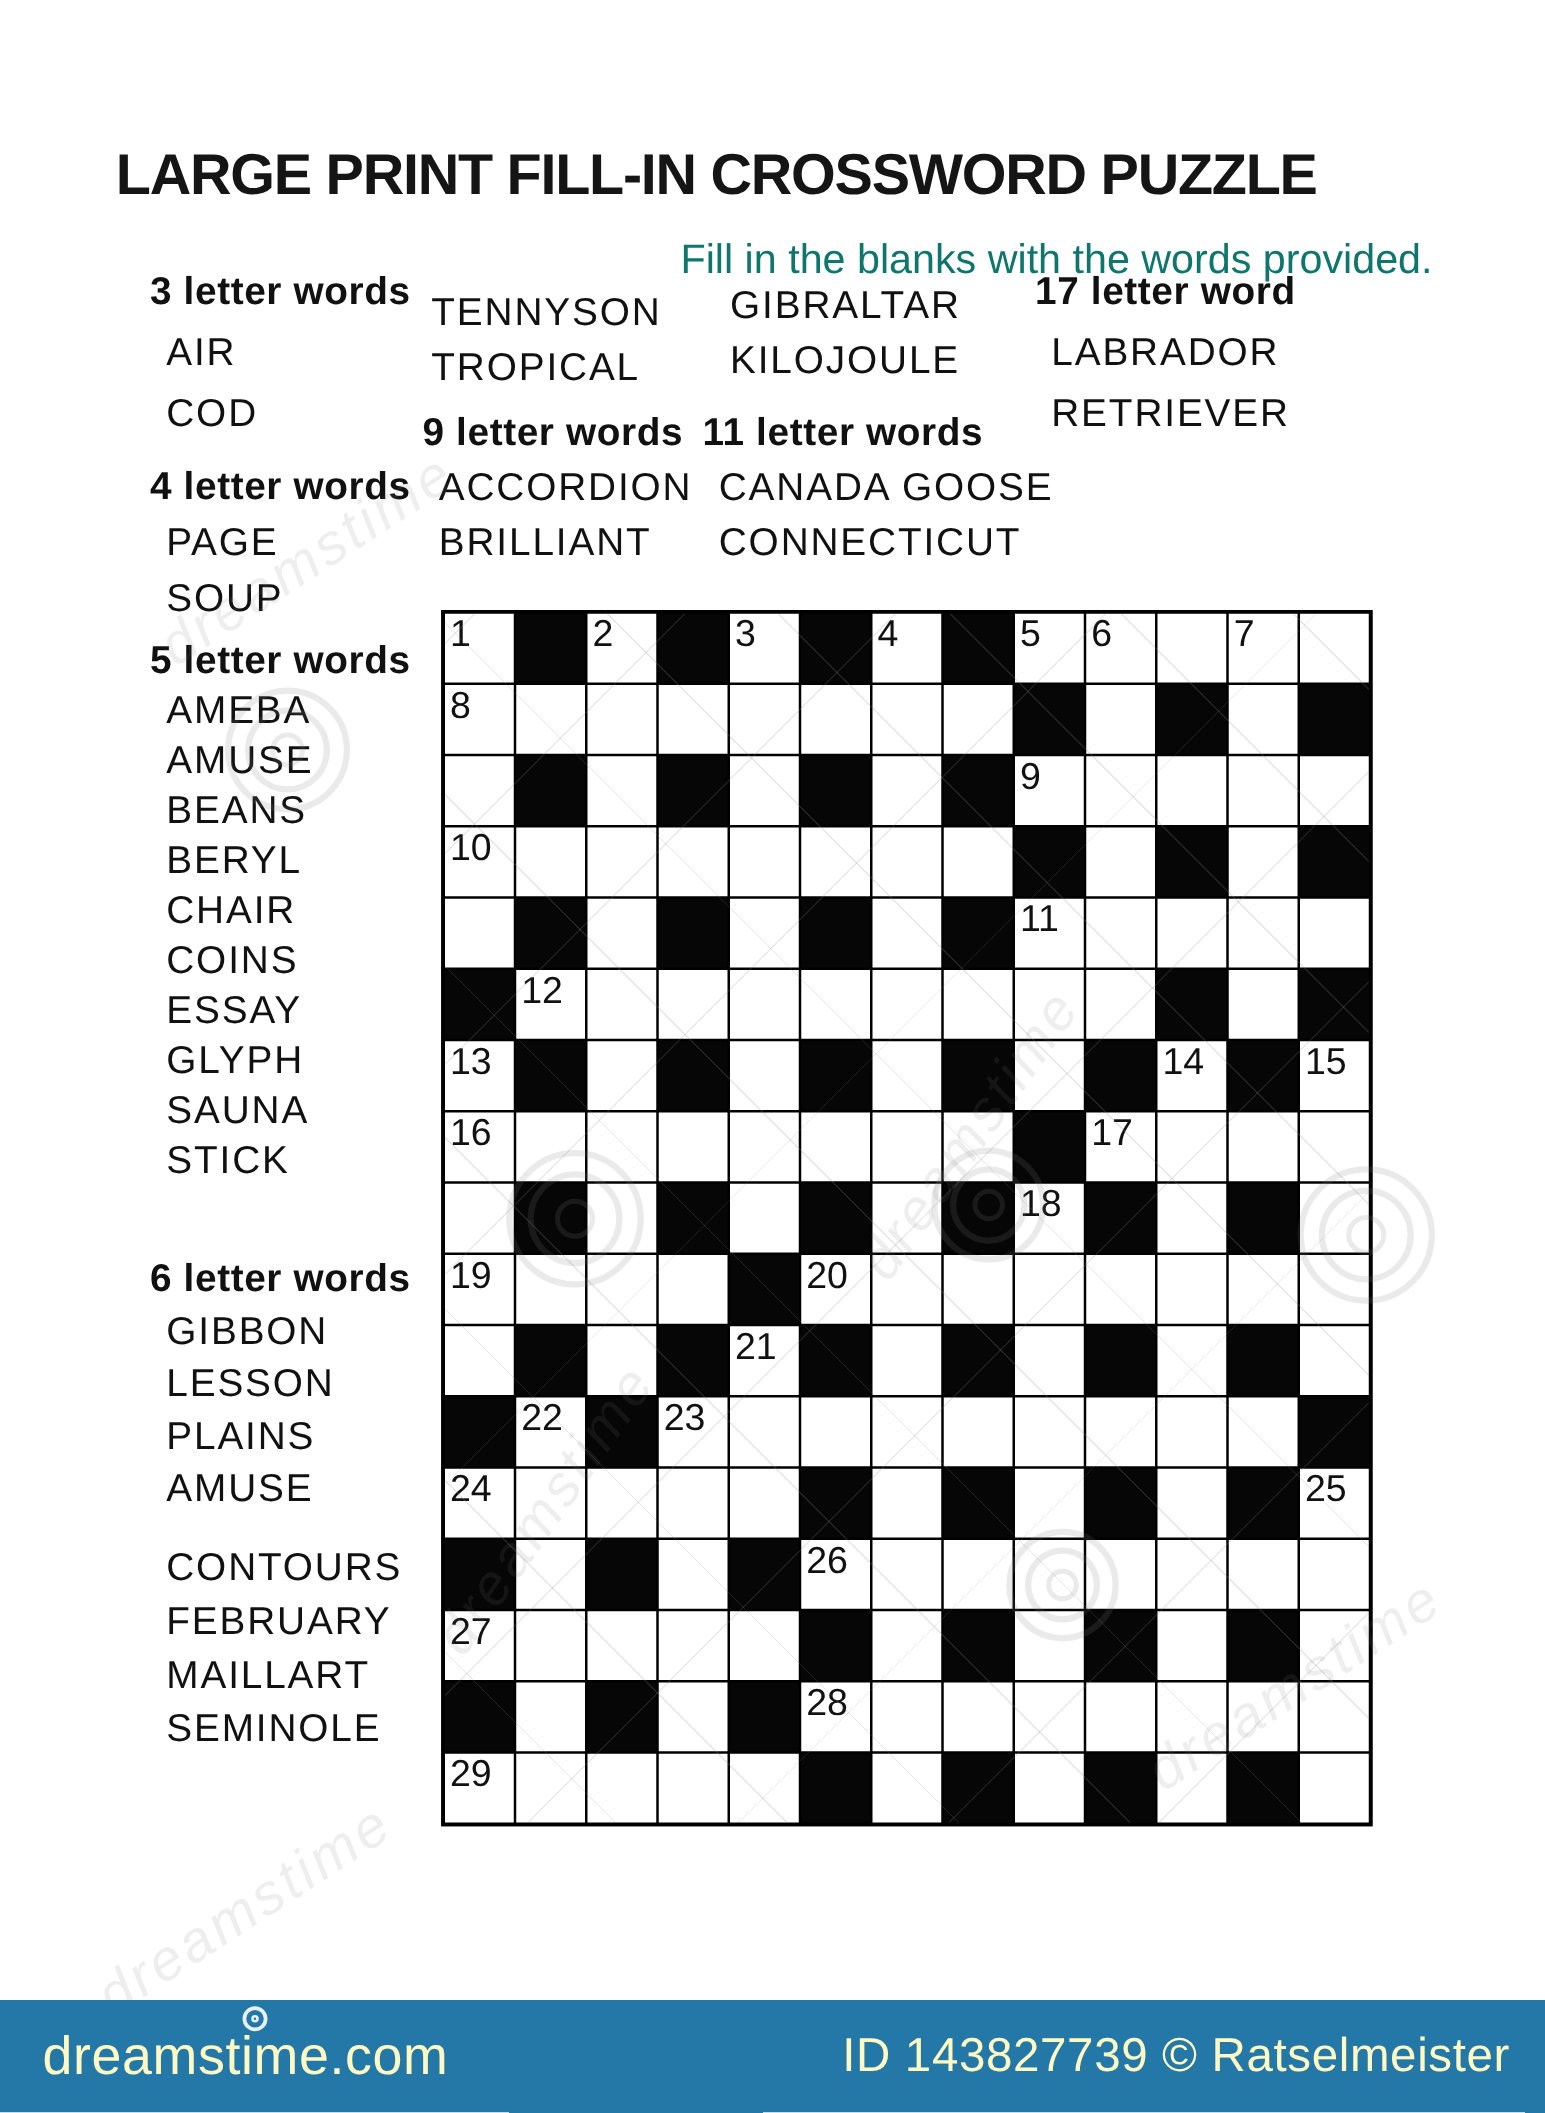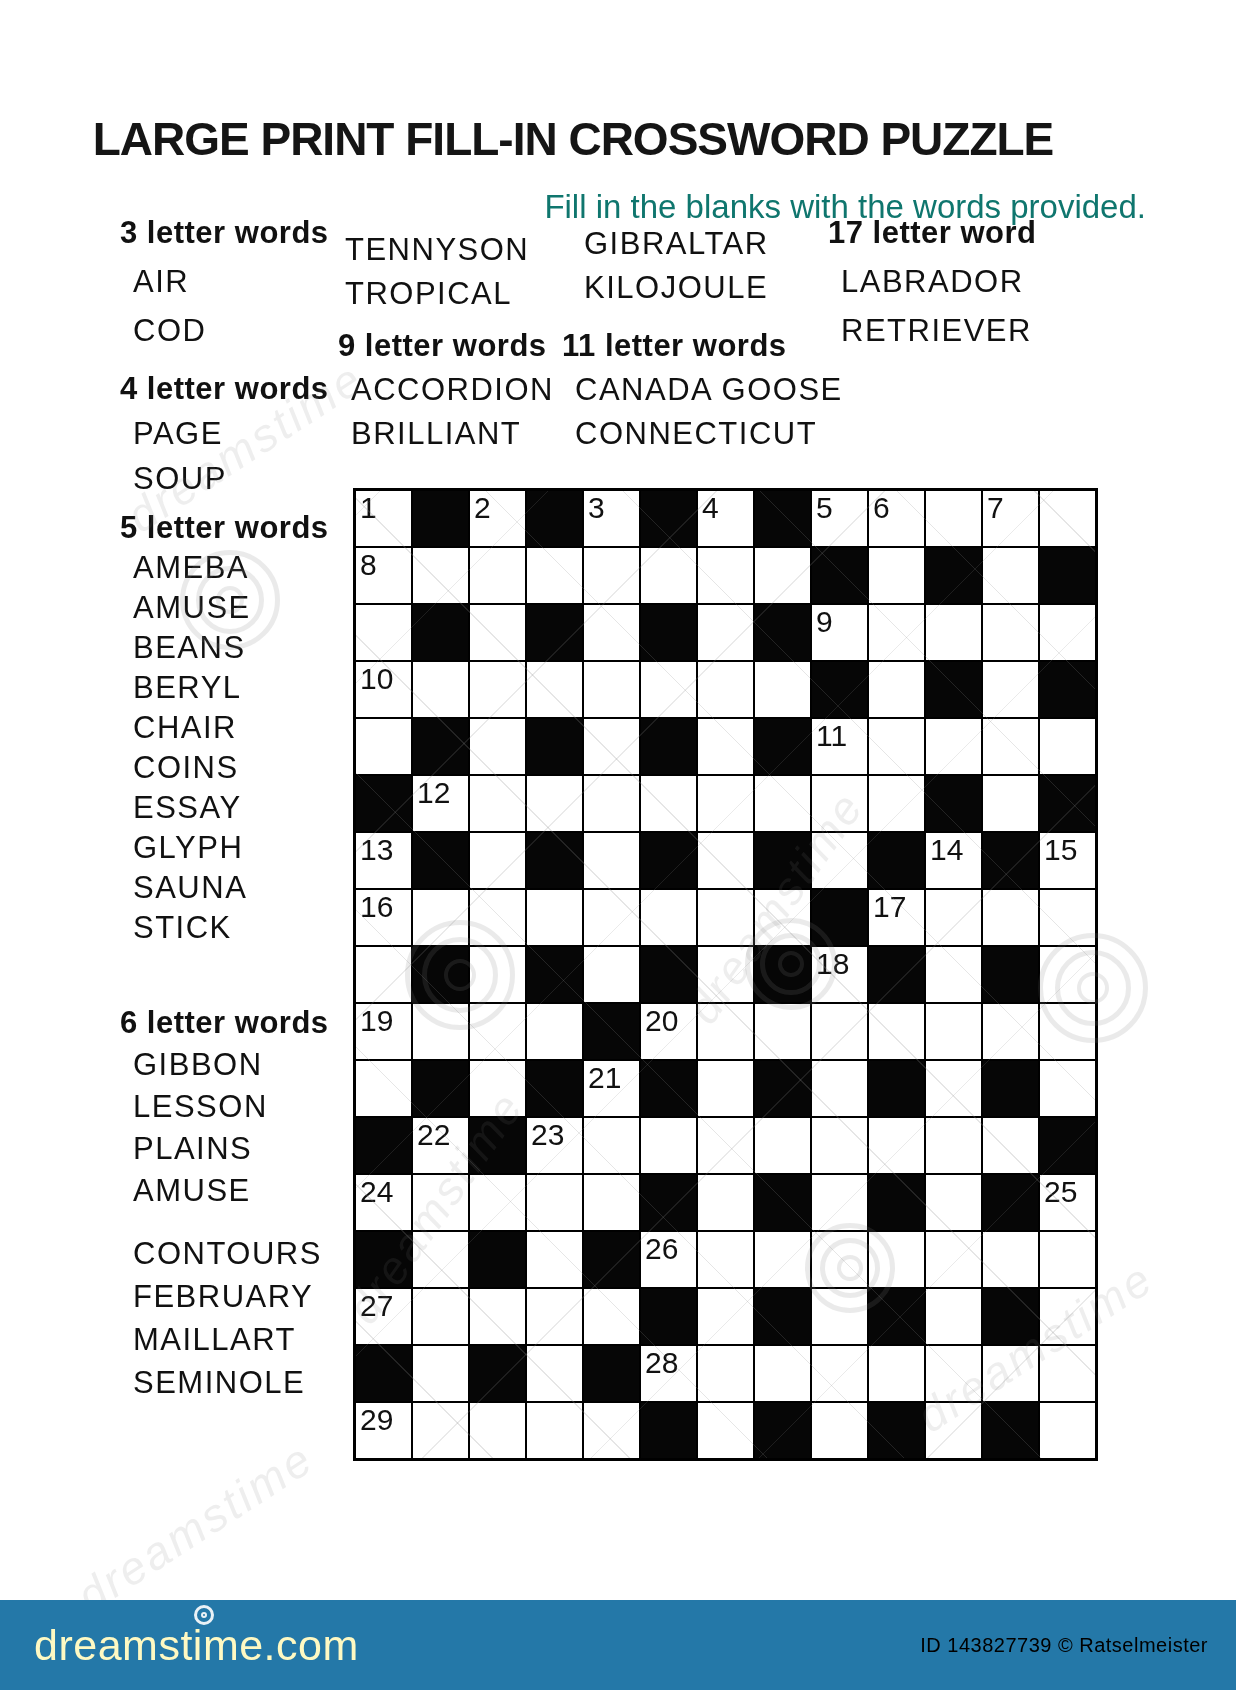--- a/index.html
+++ b/index.html
@@ -79,21 +79,21 @@
     position:relative;
   }
   .footer .logo .logo-spiral {
     position:absolute; left:160px; top:-16px; width:20px; height:20px;
     border:3px solid #fff; border-radius:50%; opacity:.9;
   }
   .footer .logo .logo-spiral::before {
     content:""; position:absolute; inset:4px; border:2px solid #fff; border-radius:50%;
   }
   .footer .credit {
-    margin-right:28px; color:#000000; font-size:20px; letter-spacing:0.5px;
+    margin-right:28px; color:#fef9c3; font-size:38px; letter-spacing:0.5px;
   }
 </style>
 </head>
 <body>
 
 <div class="page-title">LARGE PRINT FILL-IN CROSSWORD PUZZLE</div>
 <div class="page-subtitle">Fill in the blanks with the words provided.</div>
 
 <div class="wordsec has-hdr" id="sec0">
     <div class="hdr">3 letter words</div>

